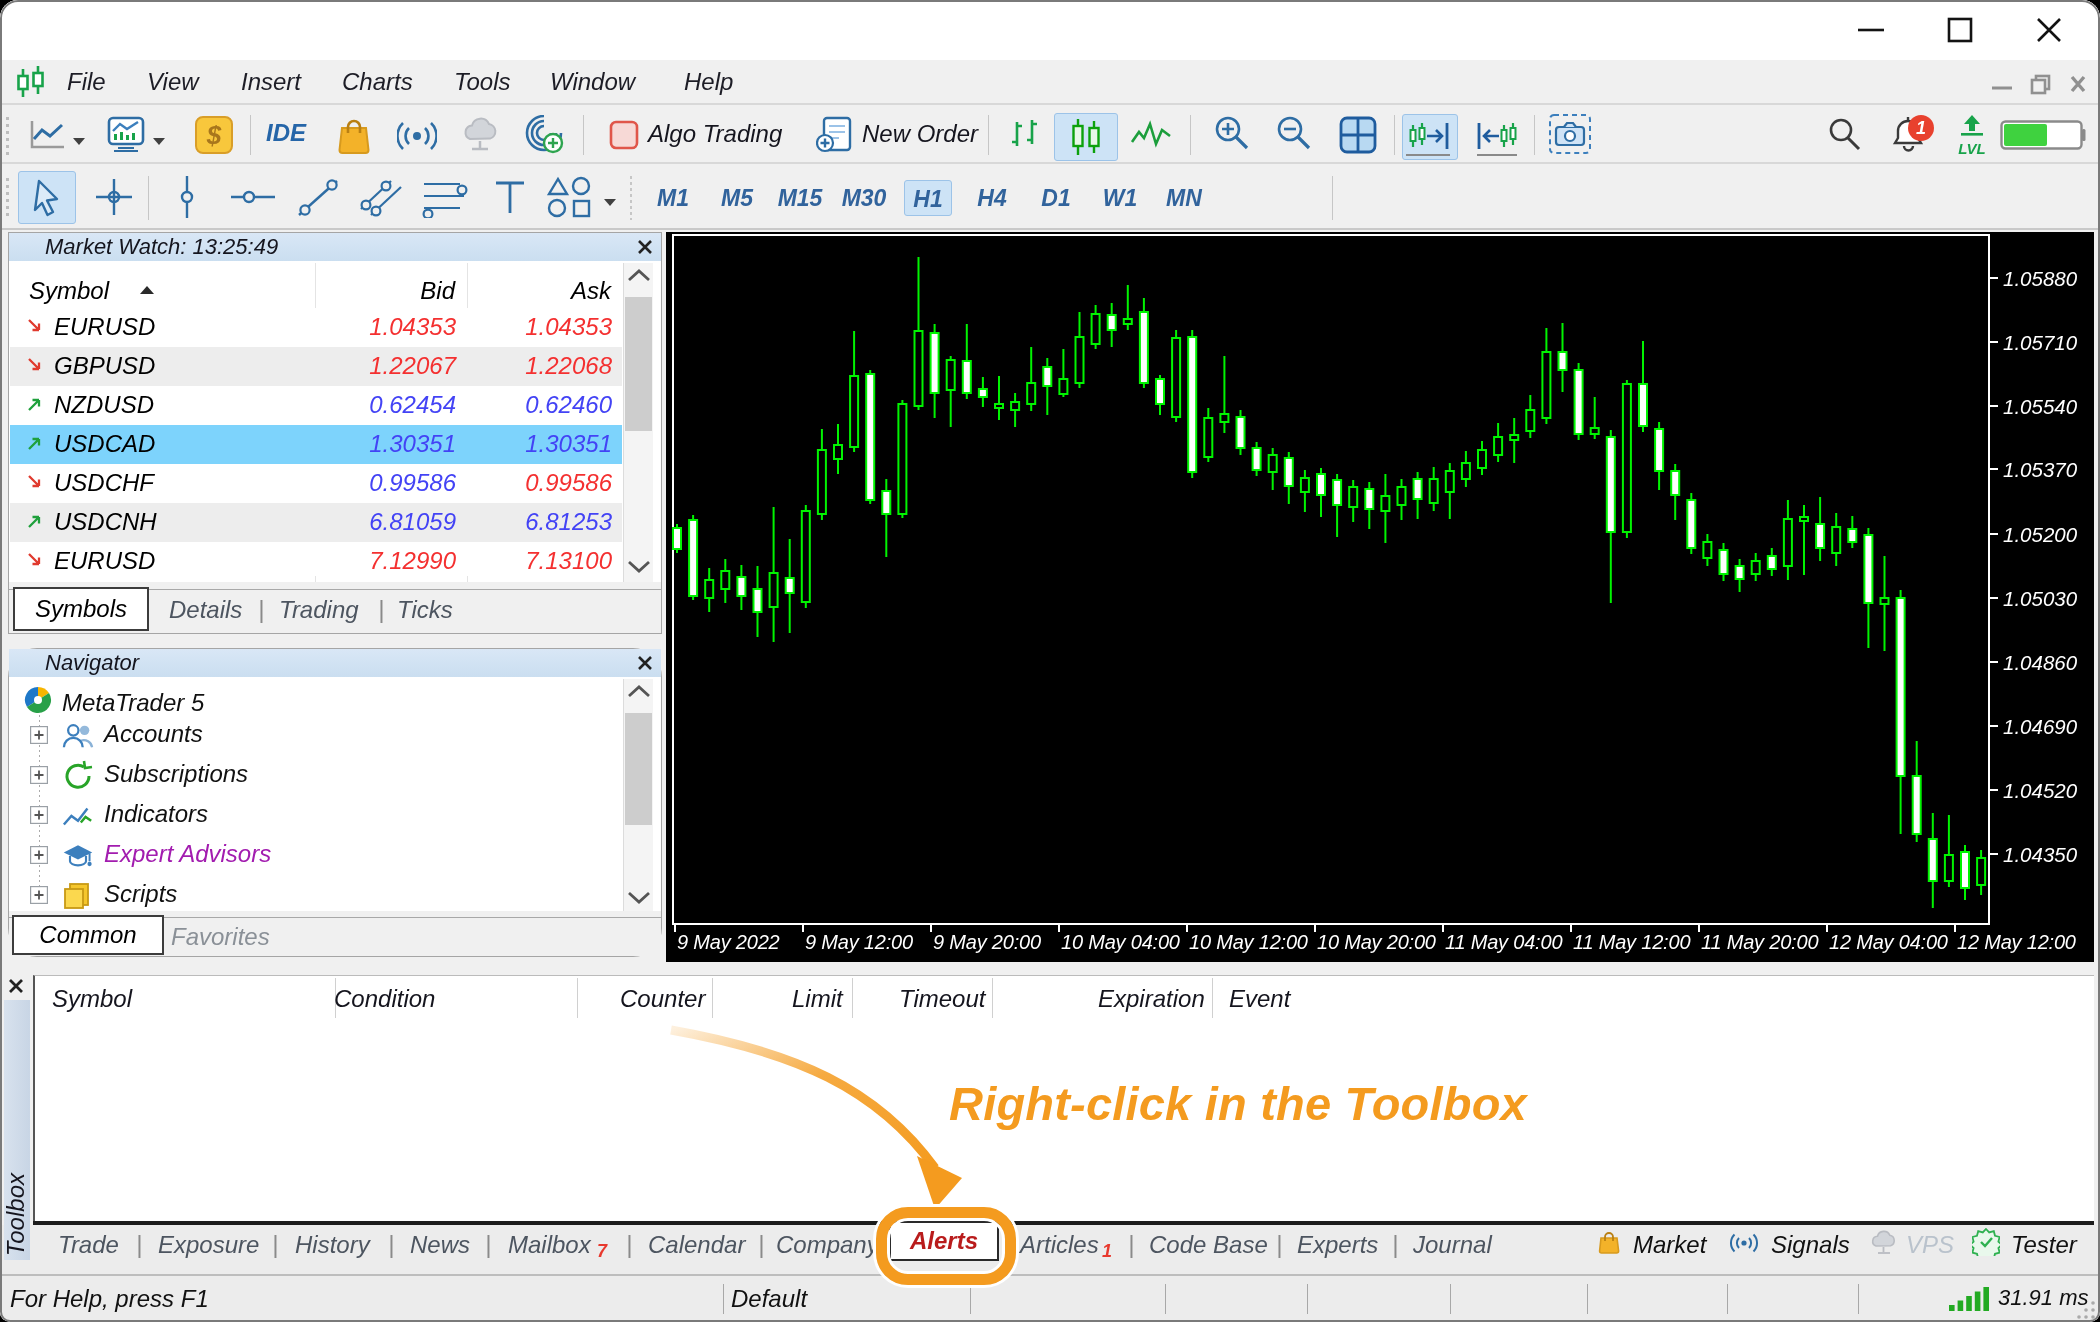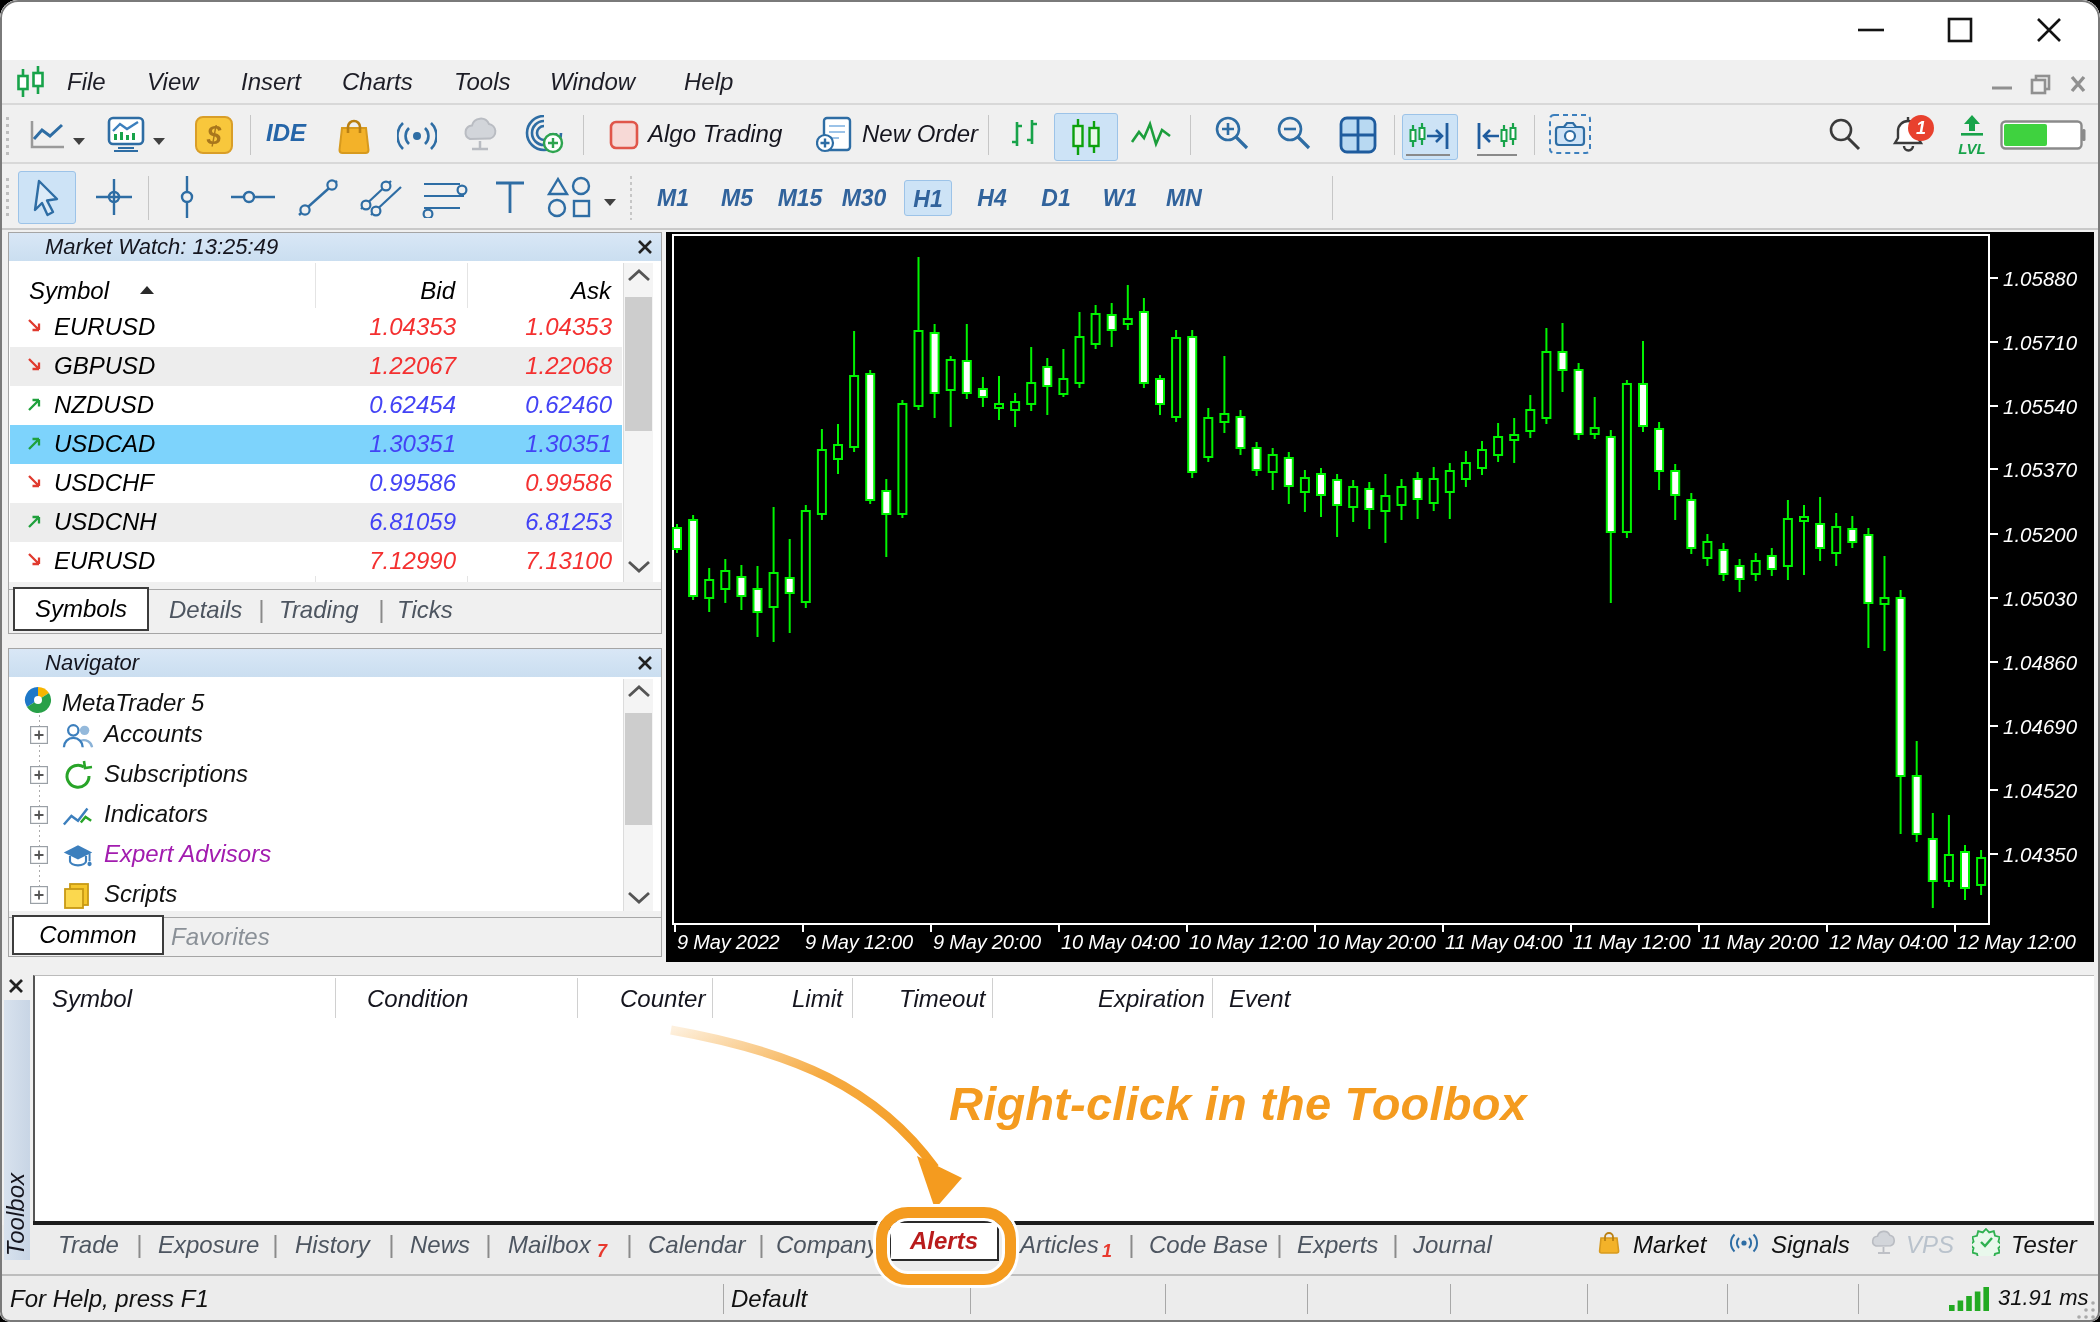--- a/index.html
+++ b/index.html
@@ -424,21 +424,21 @@
         <div class="abs" style="left:0;top:7px;width:100%;height:1px;background:#a8a8a8;"></div>
         <div class="atab" style="left:4px;top:5px;width:136px;height:44px;line-height:40px;">Symbols</div>
         <span class="itab" style="left:160px;top:14px;">Details</span>
         <span class="isep" style="left:249px;top:14px;">|</span>
         <span class="itab" style="left:270px;top:14px;">Trading</span>
         <span class="isep" style="left:369px;top:14px;">|</span>
         <span class="itab" style="left:388px;top:14px;">Ticks</span>
       </div>
     </div>
 
-    <div class="panel" style="top:418px;height:309px;">
+    <div class="panel" style="top:418px;height:309px;border-radius:29px;">
       <div class="ptitle">Navigator</div>
       <svg class="pclose" width="16" height="16" viewBox="0 0 16 16" style="top:6px;">
           <path d="M2 2 L14 14 M14 2 L2 14" stroke="#222" stroke-width="2.6"></path>
         </svg>
       <div class="abs" style="left:15px;top:36px;"><svg width="28" height="30" viewBox="0 0 28 30" style="">
             <path d="M14 2 a13 13 0 0 1 11 6 l-11 7 z" fill="#f7b500"></path>
             <path d="M14 2 a13 13 0 0 0 -11 20 l11 -7 z" fill="#1e78c8"></path>
             <path d="M3 22 a13 13 0 0 0 22 -14 l-11 7 z" fill="#28a048"></path>
             <circle cx="14" cy="15" r="4" fill="#fff"></circle>
           </svg></div>
@@ -731,21 +731,21 @@
   <div id="toolbox">
     <svg class="abs" style="left:8px;top:10px;" width="16" height="16" viewBox="0 0 16 16">
         <path d="M2 2 L14 14 M14 2 L2 14" stroke="#222" stroke-width="2.8"></path>
       </svg>
     <div id="tbstrip">
         <span>Toolbox</span>
       </div>
     <div id="tbwhite">
       <span class="thead" style="left:17px;">Symbol</span>
       <div class="thsep" style="left:300px;"></div>
-      <span class="thead" style="left:332px;">Condition</span>
+      <span class="thead" style="left:299px;">Condition</span>
       <div class="thsep" style="left:542px;"></div>
       <span class="thead" style="left:585px;">Counter</span>
       <div class="thsep" style="left:677px;"></div>
       <span class="thead" style="left:757px;">Limit</span>
       <div class="thsep" style="left:817px;"></div>
       <span class="thead" style="left:864px;">Timeout</span>
       <div class="thsep" style="left:957px;"></div>
       <span class="thead" style="left:1063px;">Expiration</span>
       <div class="thsep" style="left:1177px;"></div>
       <span class="thead" style="left:1194px;">Event</span>

